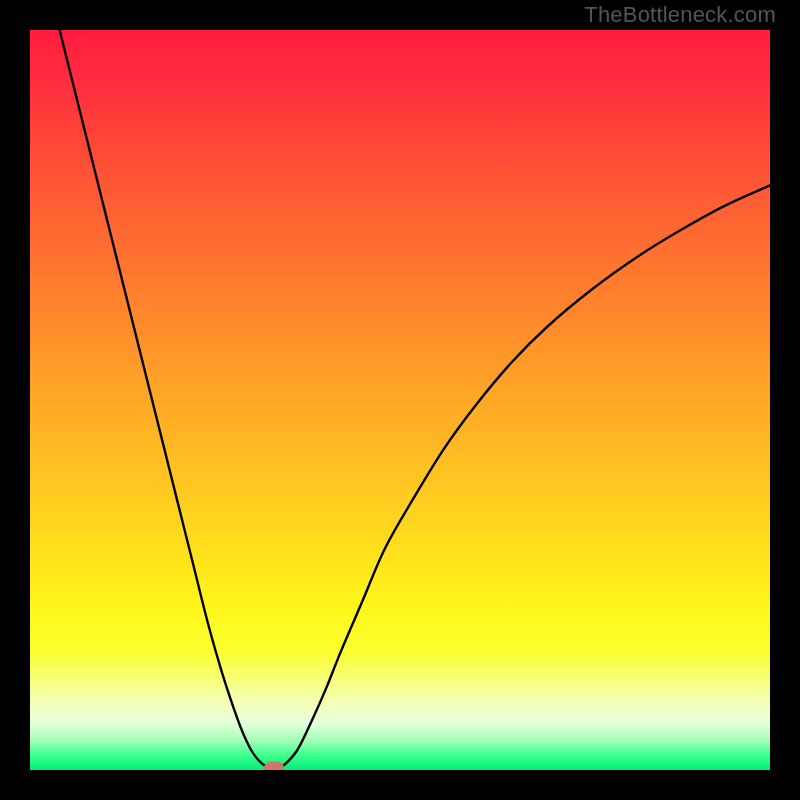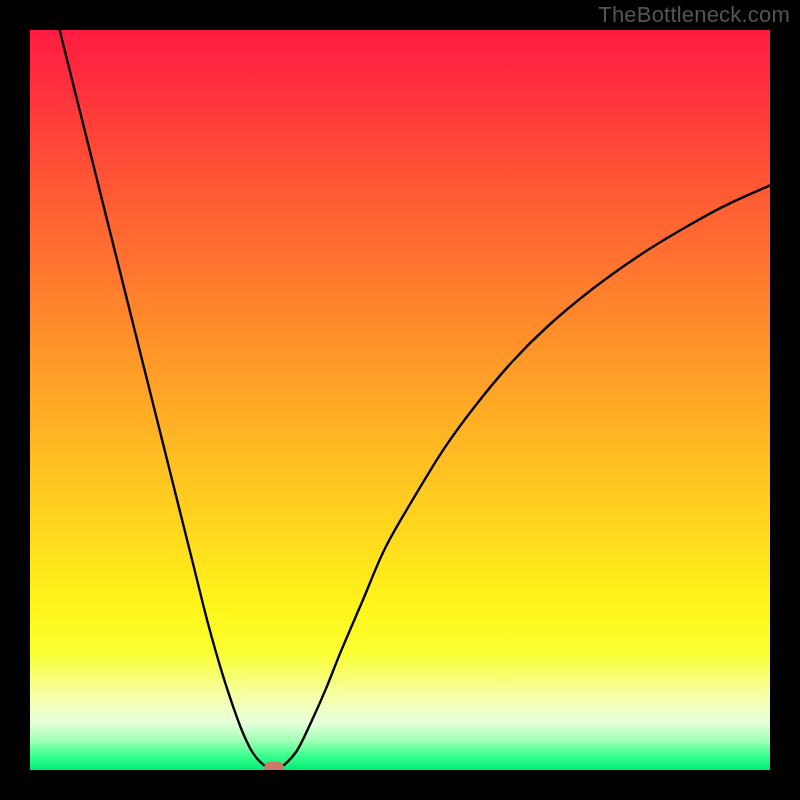--- a/index.html
+++ b/index.html
@@ -13,21 +13,21 @@
   }
   .frame {
     position: relative;
     width: 800px;
     height: 800px;
     background: #000;
   }
   .watermark {
     position: absolute;
     top: 2px;
-    right: 10px;
+    right: 24px;
     color: #555;
     font-size: 22px;
     letter-spacing: 0.2px;
     z-index: 10;
     user-select: none;
   }
   .plot {
     position: absolute;
     left: 30px;
     top: 30px;

